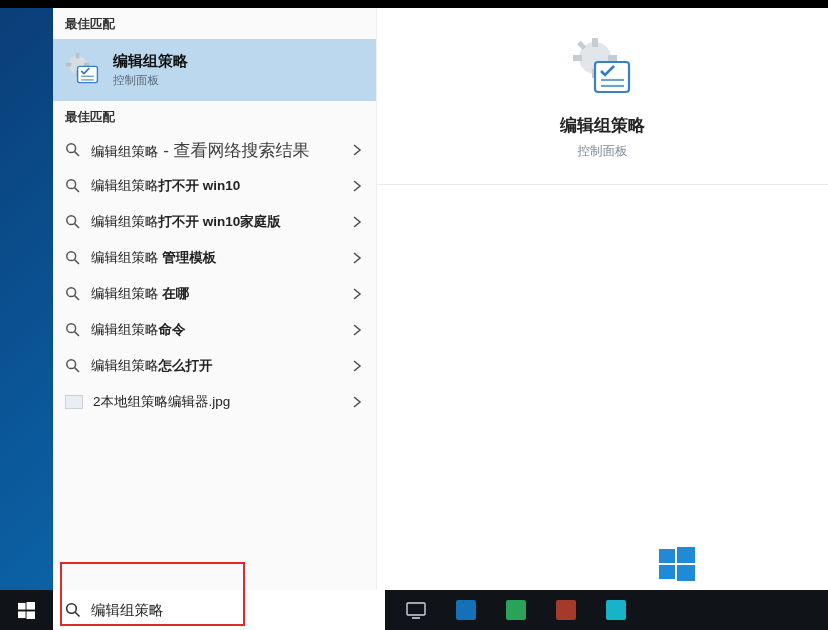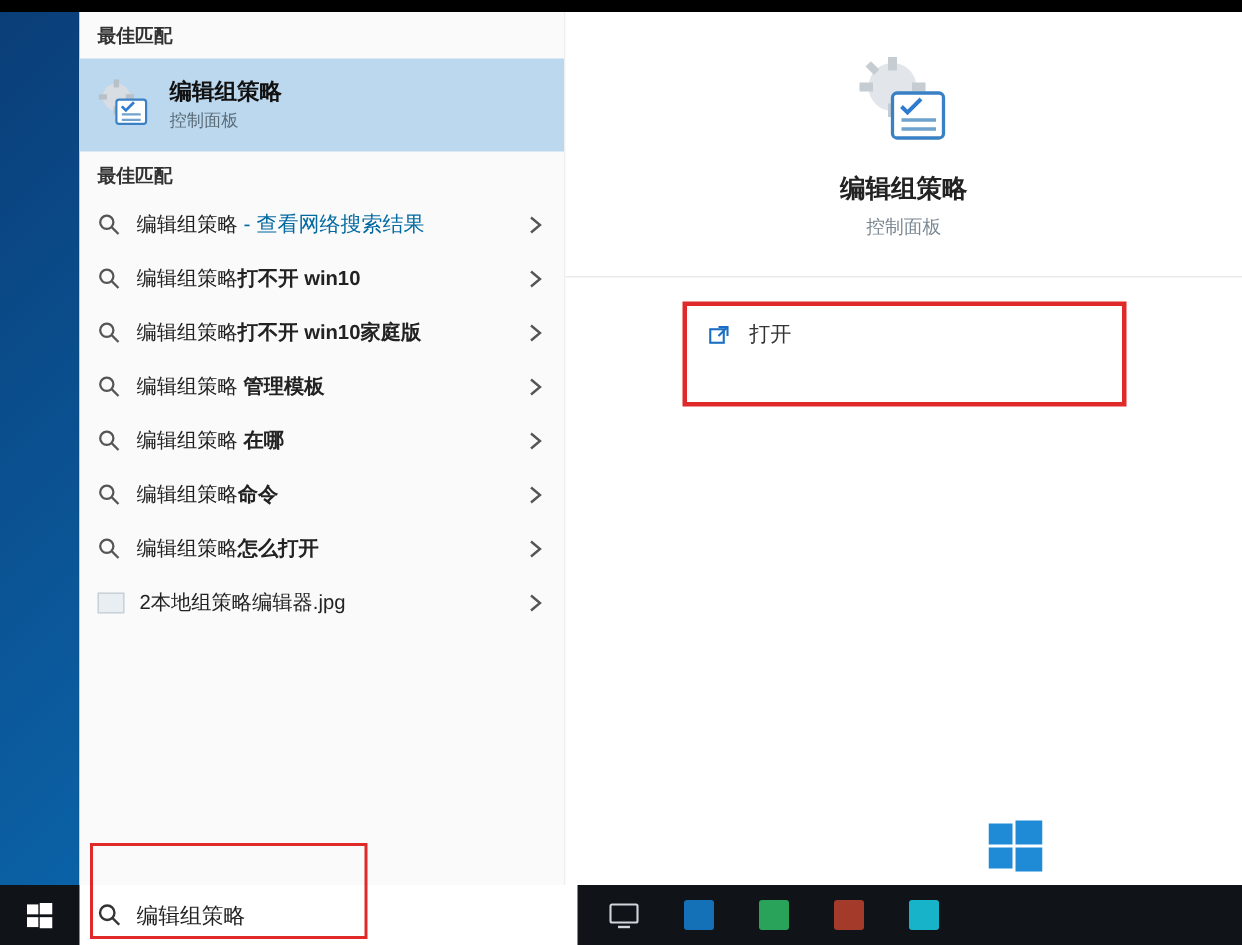--- a/index.html
+++ b/index.html
@@ -64,21 +64,21 @@
   .row {
     display: flex; align-items: center;
     height: 36px;
     padding: 0 12px;
     gap: 10px;
     cursor: default;
   }
   .row .mag { width: 16px; height: 16px; flex: 0 0 16px; }
   .row .lbl { flex: 1; font-size: 13.5px; color: #222; white-space: nowrap; overflow: hidden; text-overflow: ellipsis; }
   .row .lbl .bold { font-weight: 700; }
-  .row .lbl .suffix { color: #0369a1; font-size: 14px; }
+  .row .lbl .suffix { color: #404040; font-size: 17px; }
   .row .chev { width: 14px; height: 14px; color: #555; }
 
   .photo-thumb {
     width: 18px; height: 14px; background: #e8eef2; border: 1px solid #c8d2d8; flex: 0 0 18px;
   }
 
   
   .hero { display: flex; flex-direction: column; align-items: center; }
   .hero .gear {
     width: 64px; height: 64px;
@@ -309,30 +309,20 @@
           <path d="M30 35 l4 4 l9 -9" stroke="#2e7cd1" stroke-width="2.6" fill="none"></path>
           <line x1="30" y1="44" x2="53" y2="44" stroke="#6fa2cd" stroke-width="2.2"></line>
           <line x1="30" y1="50" x2="53" y2="50" stroke="#6fa2cd" stroke-width="2.2"></line>
         </svg>
       </div>
       <h2>编辑组策略</h2>
       <div class="cat">控制面板</div>
     </div>
     <div class="divider"></div>
 
-    <div class="action">
-      <span class="openic">
-        <svg viewBox="0 0 16 16" width="16" height="16">
-          <rect x="1.5" y="3.5" width="9" height="9" fill="none" stroke="#1a6fc4" stroke-width="1.4"></rect>
-          <path d="M7 2 h6 v6" fill="none" stroke="#1a6fc4" stroke-width="1.4"></path>
-          <path d="M13 2 L7 8" stroke="#1a6fc4" stroke-width="1.4"></path>
-        </svg>
-      </span>
-      <span>打开</span>
-    </div>
   </div>
 </div>
 
 <div class="brand">
   <span class="logo">
     <svg viewBox="0 0 36 36" width="36" height="36">
       <rect x="0" y="3" width="16" height="14" fill="#1f8bd6"></rect>
       <rect x="18" y="1" width="18" height="16" fill="#1f8bd6"></rect>
       <rect x="0" y="19" width="16" height="14" fill="#1f8bd6"></rect>
       <rect x="18" y="19" width="18" height="16" fill="#1f8bd6"></rect>

